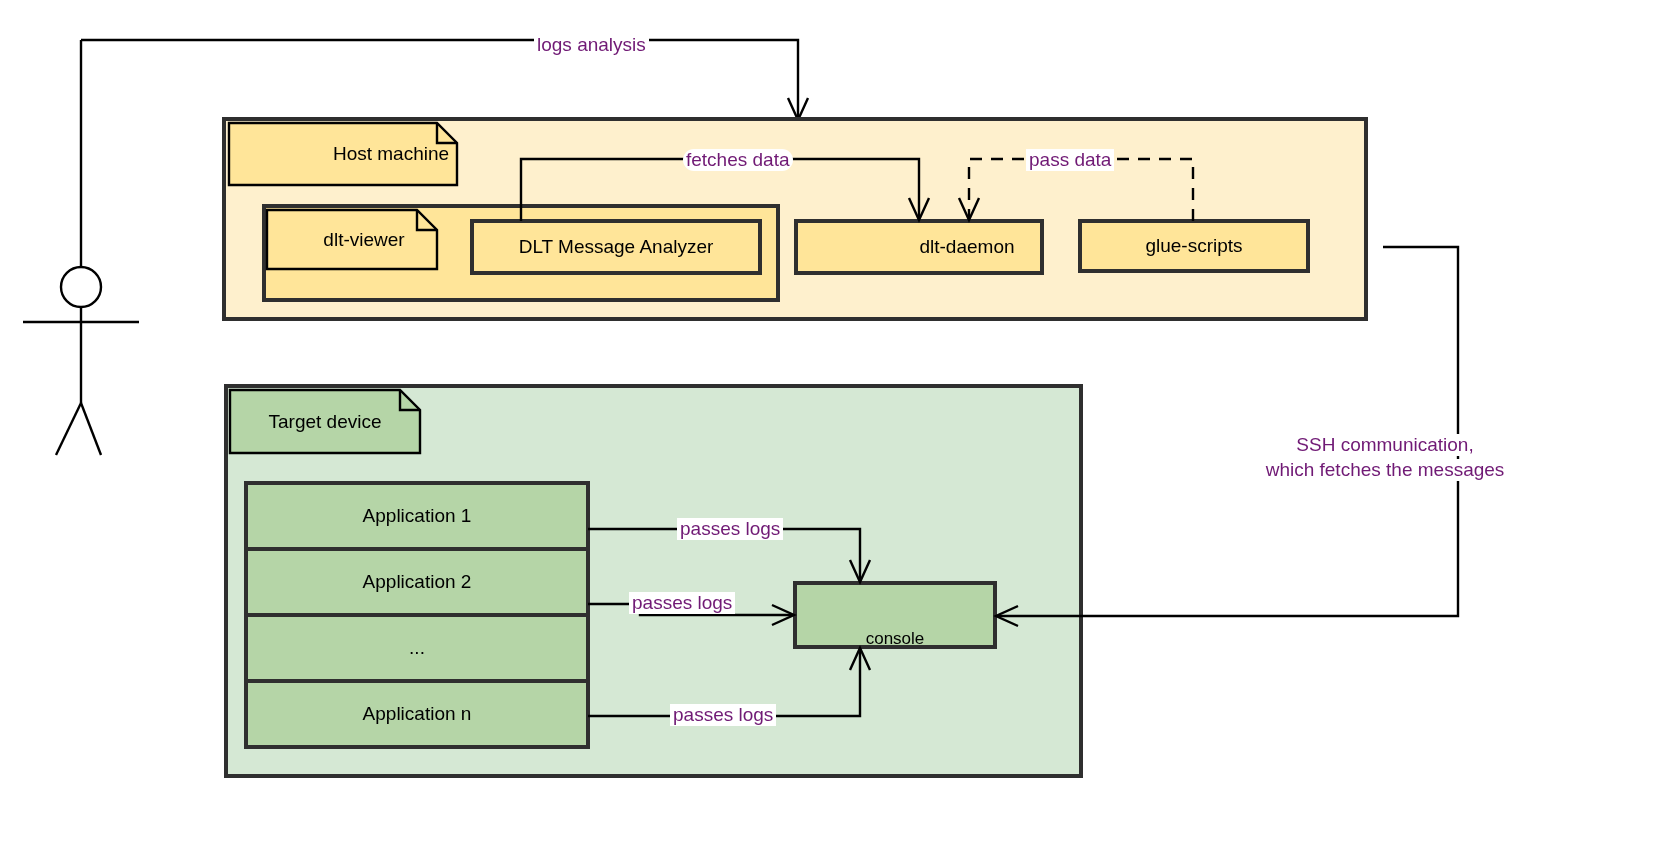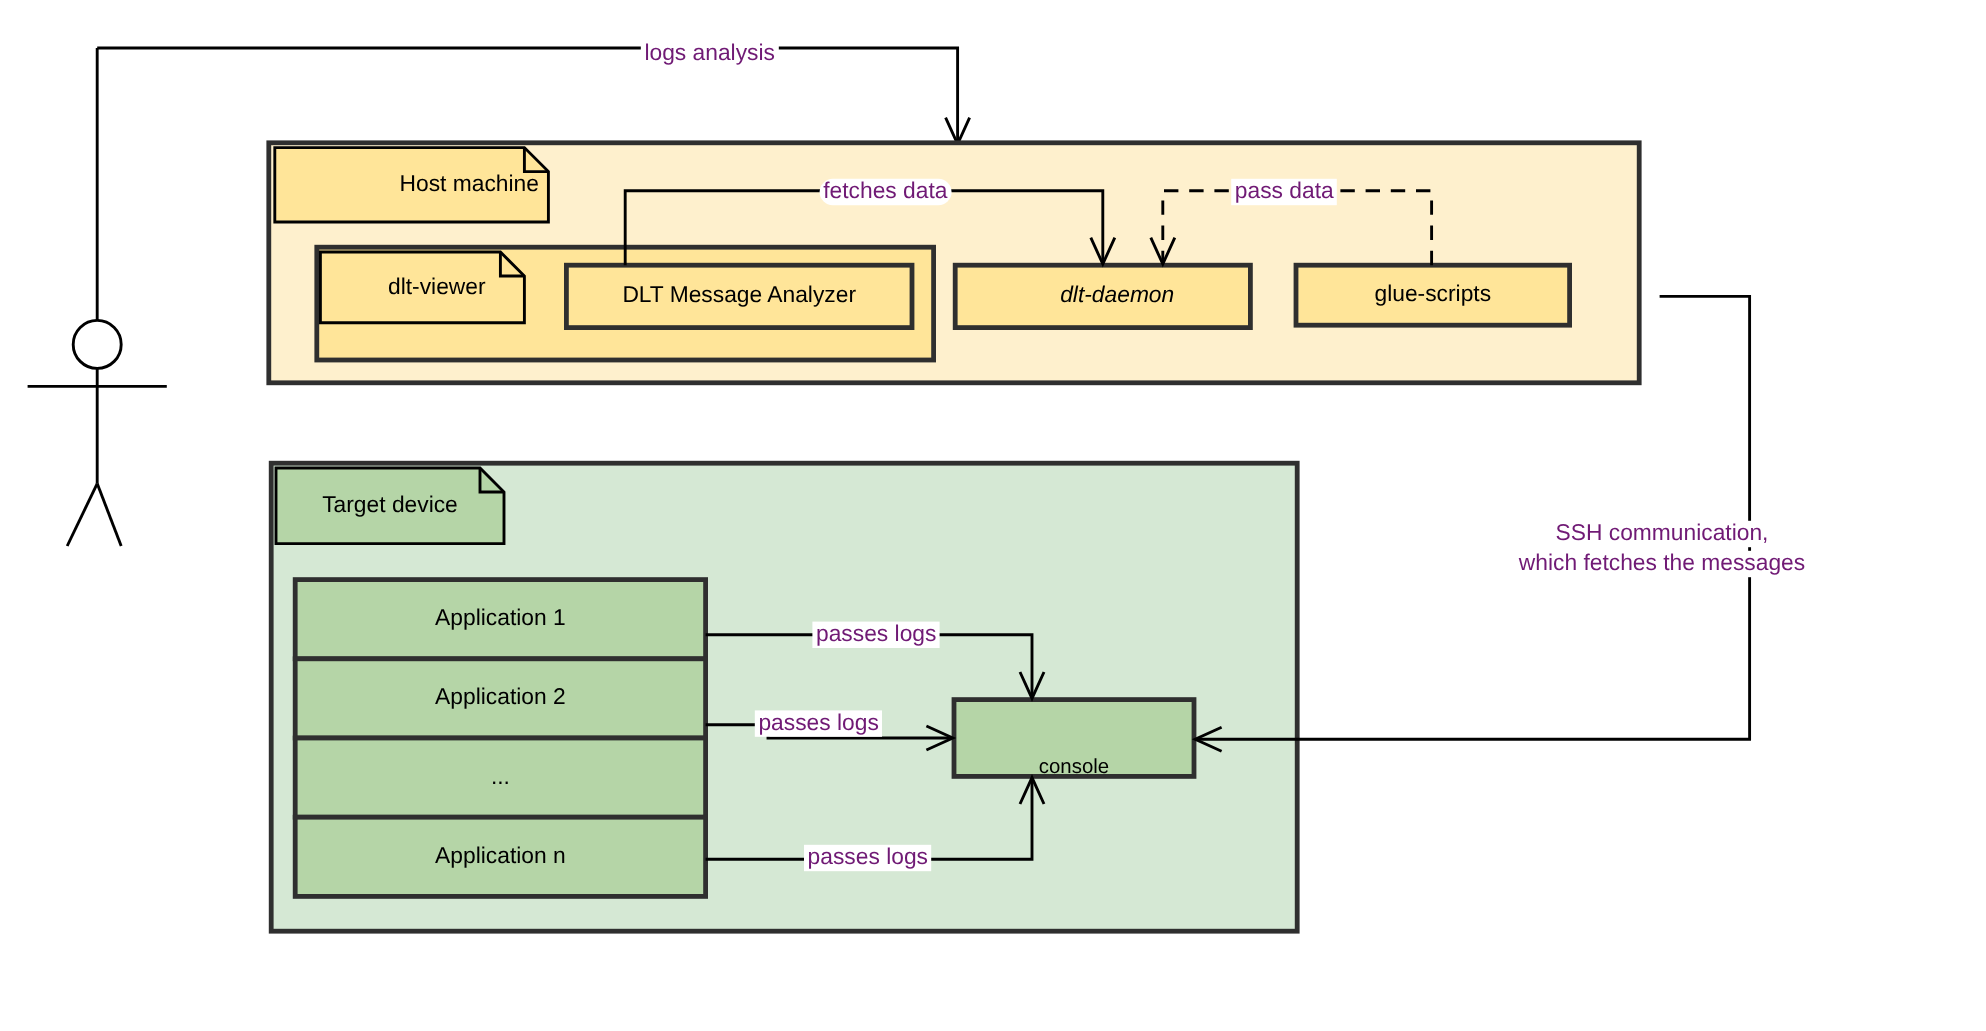--- a/index.html
+++ b/index.html
@@ -153,21 +153,21 @@
 
   <div class="lbl" style="left:1240px; top:434px; width:290px; padding:0;">SSH communication,</div>
   <div class="lbl" style="left:1240px; top:459px; width:290px; padding:0;">which fetches the messages</div>
 
   <div class="boxtext" style="left:229px; top:123px; width:228px; height:62px;margin-left:48px;">Host machine</div>
 
   <div class="boxtext" style="left:267px; top:210px; width:194px; height:59px;">dlt-viewer</div>
 
   <div class="boxtext" style="left:472px; top:221px; width:288px; height:52px;">DLT Message Analyzer</div>
 
-  <div class="boxtext" style="left:808px; top:221px; width:246px; height:52px;font-style:italic;">dlt-daemon</div>
+  <div class="boxtext" style="left:844px; top:221px; width:246px; height:52px;">dlt-daemon</div>
 
   <div class="boxtext" style="left:1080px; top:221px; width:228px; height:50px;">glue-scripts</div>
 
   <div class="boxtext" style="left:230px; top:390px; width:190px; height:63px;border-radius:27px;">Target device</div>
 
   <div class="boxtext" style="left:246px; top:483px; width:342px; height:66px;">Application 1</div>
 
   <div class="boxtext" style="left:246px; top:549px; width:342px; height:66px;">Application 2</div>
 
   <div class="boxtext" style="left:246px; top:615px; width:342px; height:66px;">...</div>

